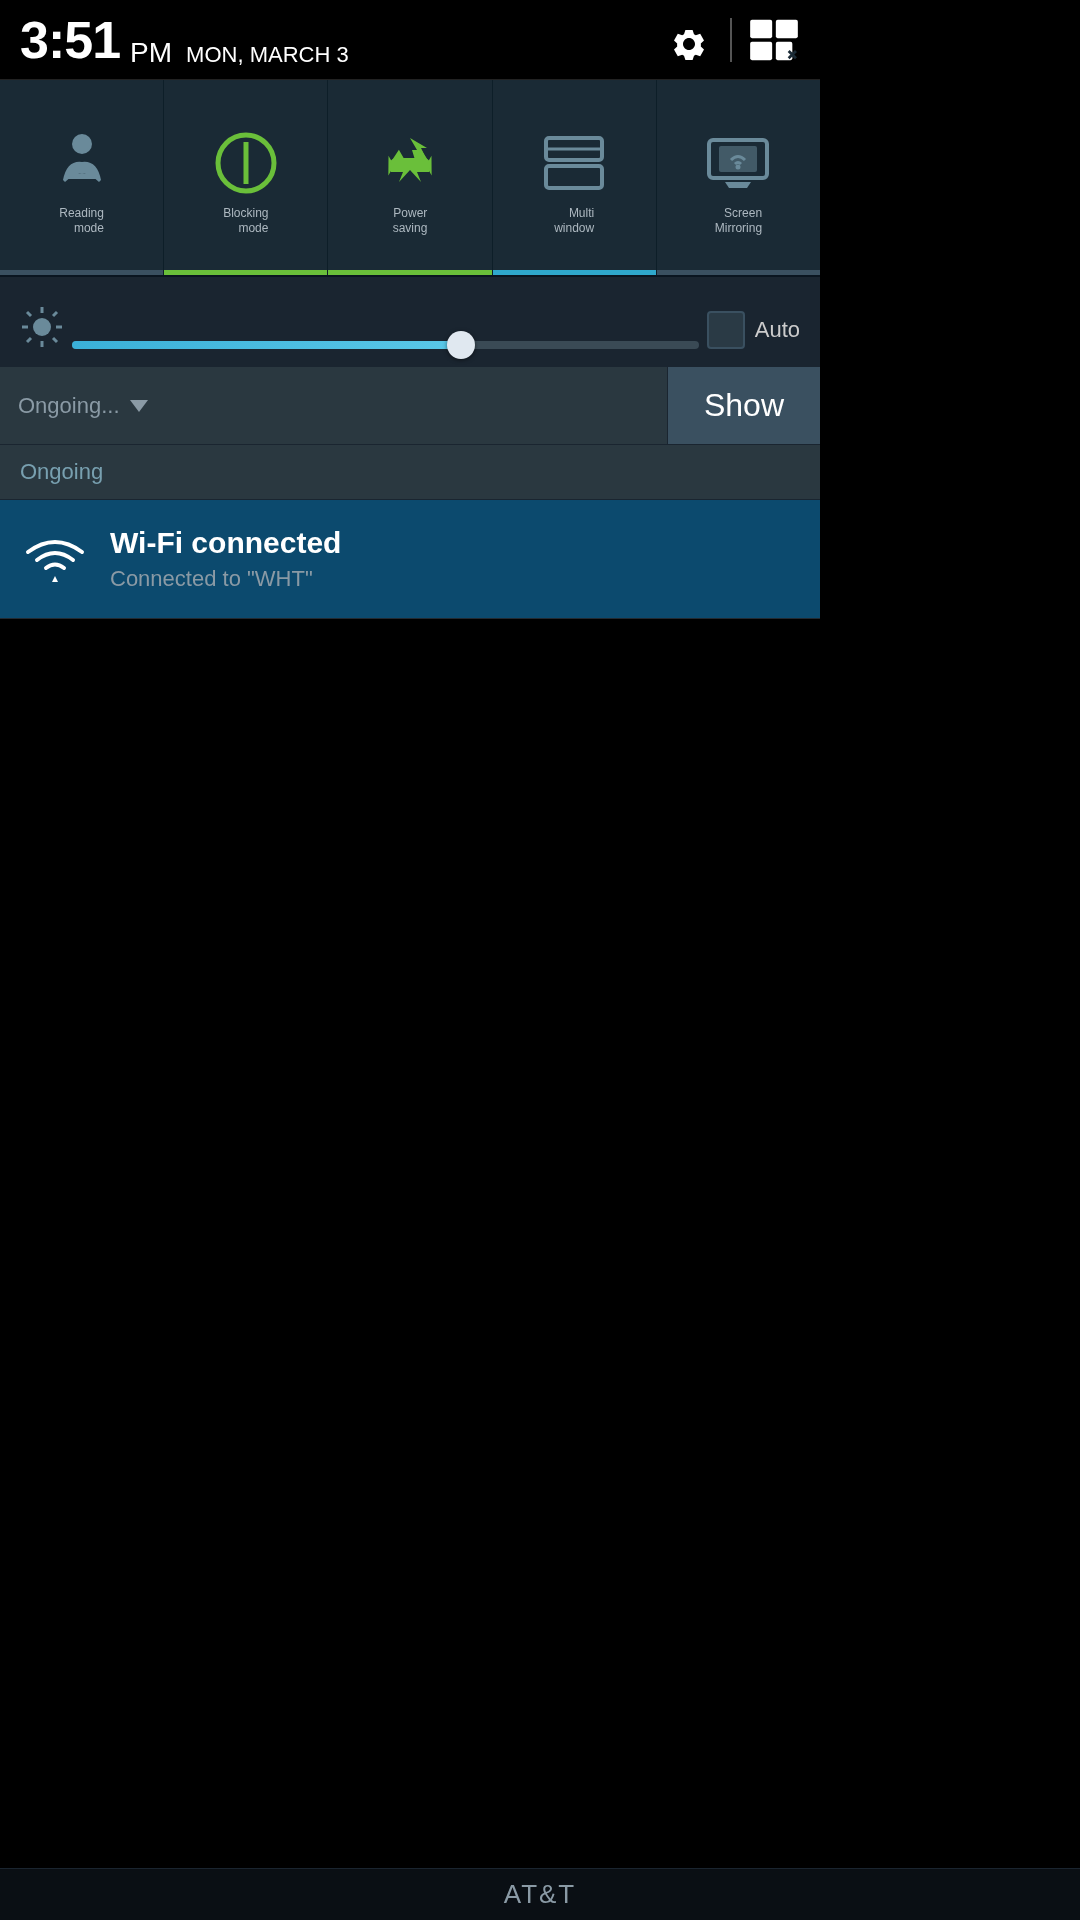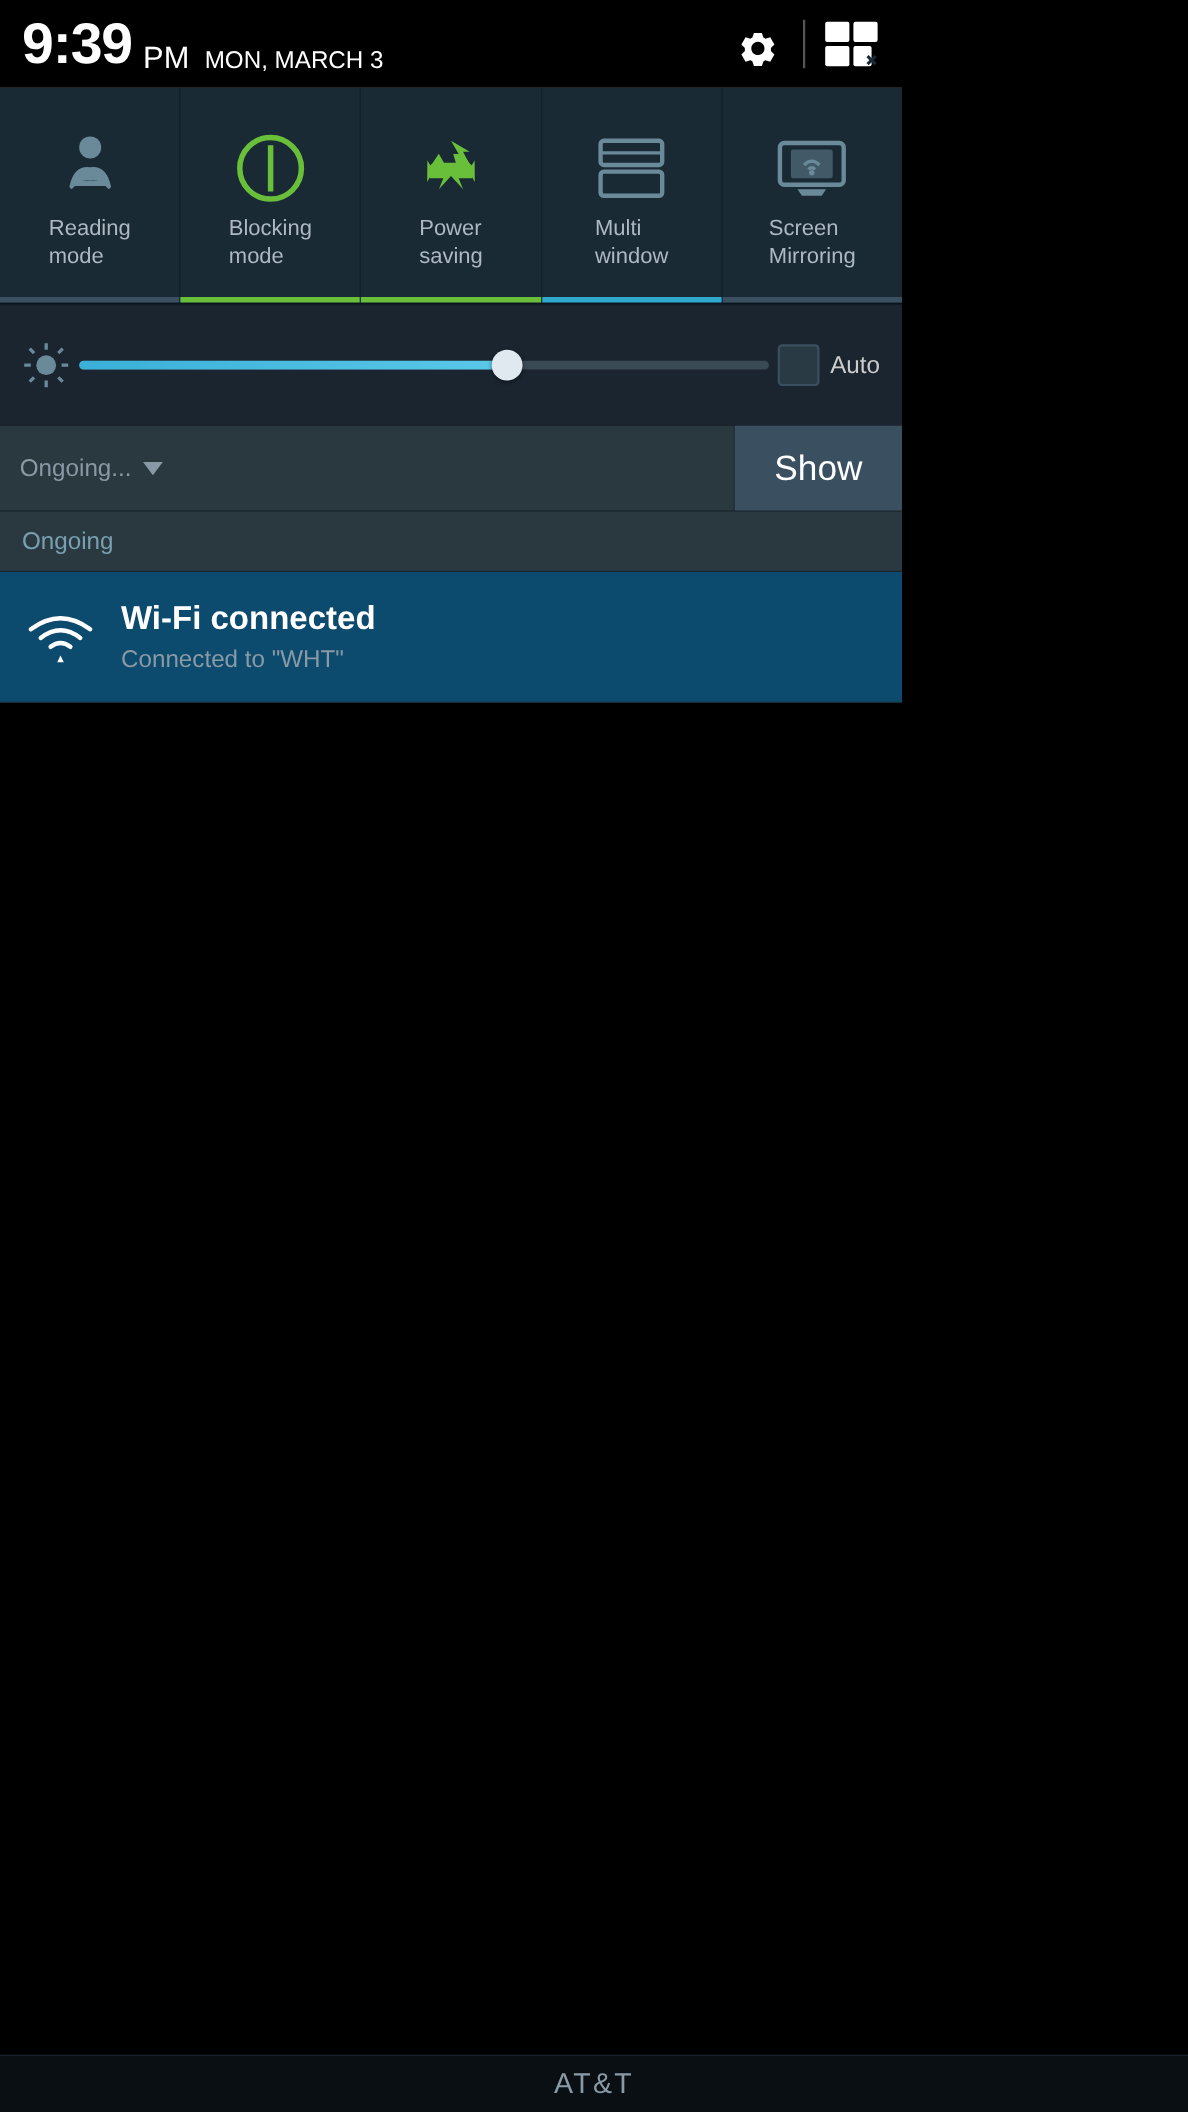--- a/index.html
+++ b/index.html
@@ -82,44 +82,44 @@
     .qs-tile:last-child { border-right: none; }
     .qs-tile-icon {
       width: 66px;
       height: 66px;
       display: flex;
       align-items: center;
       justify-content: center;
       margin-bottom: 10px;
     }
     .qs-tile-label {
-      font-size: 20px;
+      font-size: 12px;
       color: #adb8c0;
-      text-align: left;
+      text-align: right;
       line-height: 1.25;
     }
     .qs-tile-bar {
       position: absolute;
       bottom: 0;
       left: 0;
       right: 0;
       height: 5px;
     }
     .bar-green { background: #6abf3a; }
     .bar-blue { background: #2fa8cc; }
     .bar-grey { background: #3a5060; }
 
     
     .brightness-row {
       background: #1a2530;
       display: flex;
-      align-items: center;
+      align-items: flex-end;
       padding: 18px 20px;
       gap: 8px;
-      height: 110px;
+      height: 90px;
     }
     .brightness-icon {
       width: 44px;
       height: 44px;
       flex-shrink: 0;
     }
     .brightness-slider-container {
       flex: 1;
       height: 8px;
       background: #3a4a55;
@@ -263,21 +263,21 @@
       letter-spacing: 2px;
     }
 
     
     svg { display: block; }
   </style>
 </head>
 <body>
 
 <div class="status-bar">
-  <span class="status-time">9:39</span>
+  <span class="status-time">3:51</span>
   <span class="status-ampm">PM</span>
   <span class="status-date">MON, MARCH 3</span>
   <div class="status-icons">
 
     <svg class="gear-icon" viewBox="0 0 48 48" fill="white">
       <path d="M19.4 44l-1.4-4.2c-0.6-0.3-1.2-0.6-1.8-1l-4.4 1.4L8 33.6l3.2-3.2c0-0.4-0.1-0.9-0.1-1.4s0-1 0.1-1.4L8 24.4l3.8-6.6 4.4 1.4c0.6-0.4 1.2-0.7 1.8-1L19.4 14h7.2l1.4 4.2c0.6 0.3 1.2 0.6 1.8 1l4.4-1.4 3.8 6.6-3.2 3.2c0 0.4 0.1 0.9 0.1 1.4s0 1-0.1 1.4l3.2 3.2-3.8 6.6-4.4-1.4c-0.6 0.4-1.2 0.7-1.8 1L26.6 44H19.4zm3.6-10c3.3 0 6-2.7 6-6s-2.7-6-6-6-6 2.7-6 6 2.7 6 6 6z"></path>
     </svg>
     <div class="status-divider"></div>
 
     <svg class="multiwin-icon" viewBox="0 0 56 48" fill="white">

